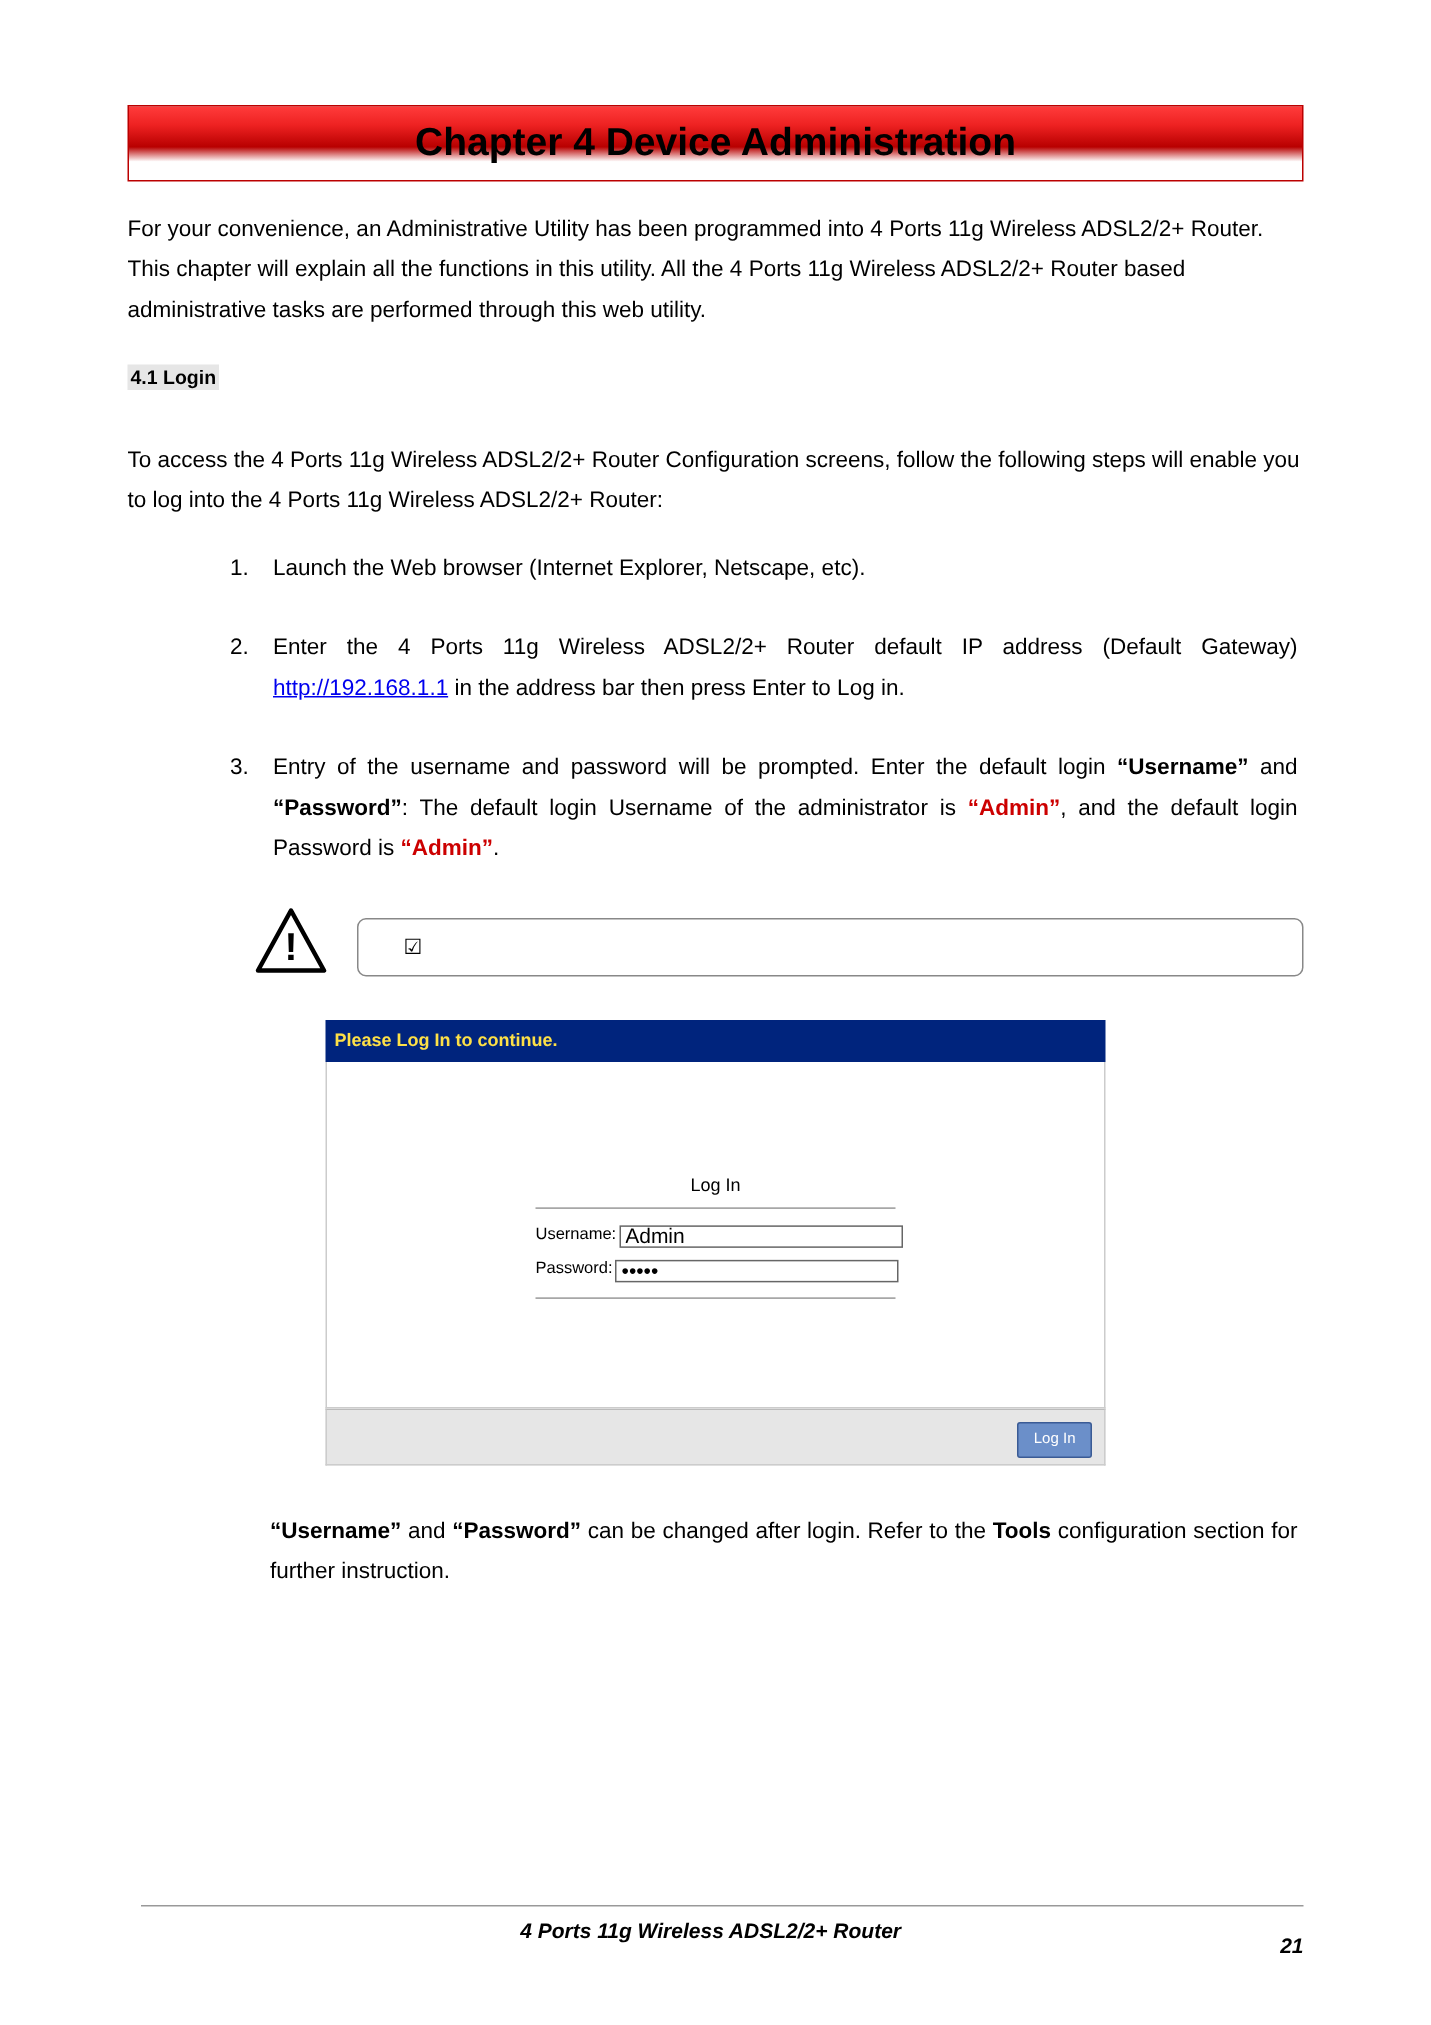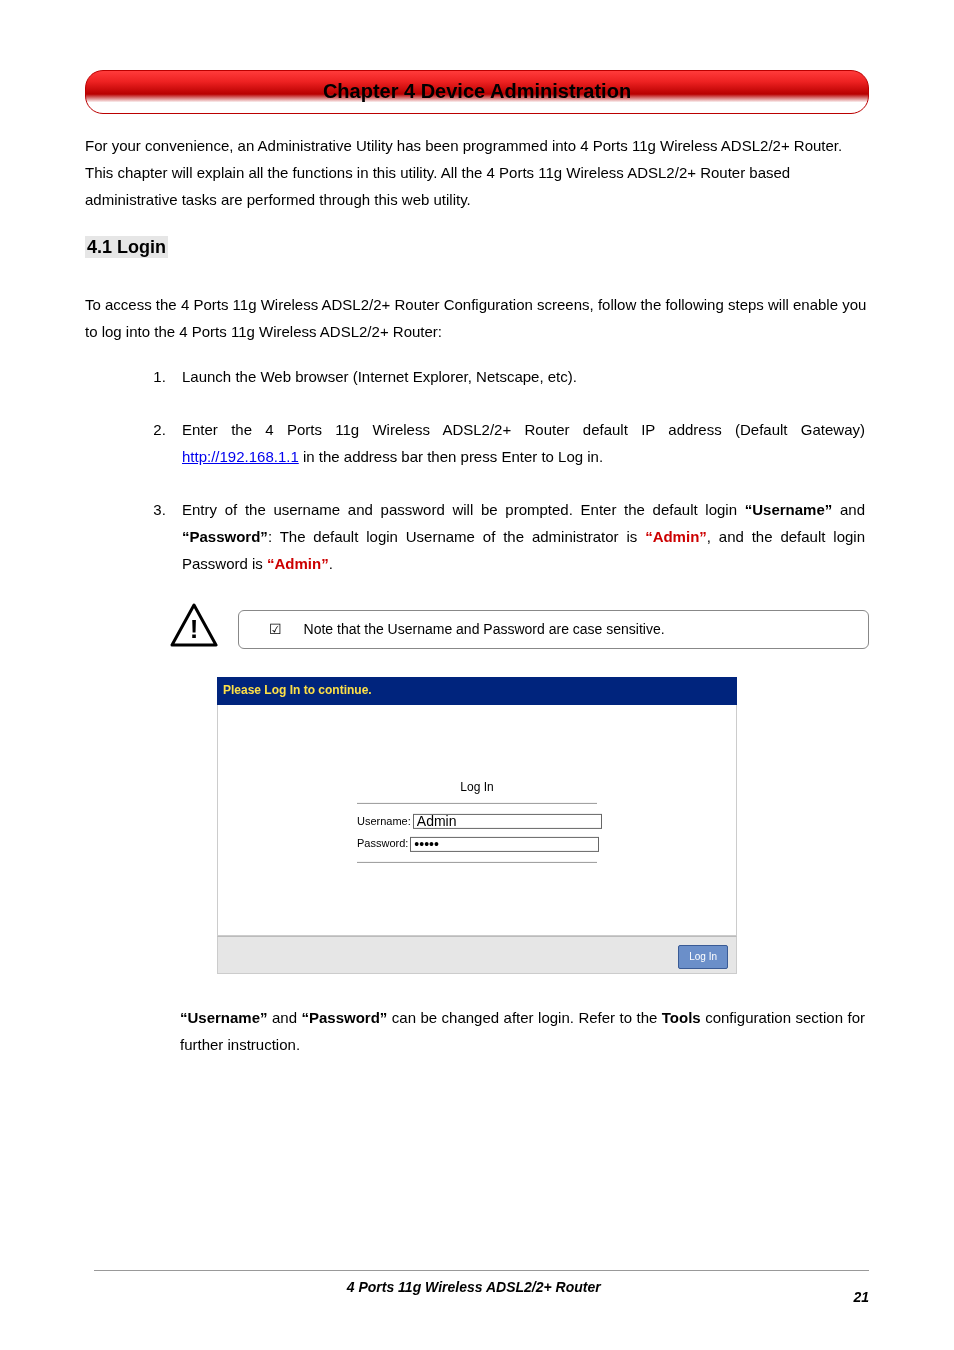--- a/index.html
+++ b/index.html
@@ -12,38 +12,38 @@
   }
   .page {
     width: 954px;
     min-height: 1350px;
     box-sizing: border-box;
     padding: 70px 85px 40px 85px;
     position: relative;
   }
   .chapter-banner {
     border: 1px solid #b00;
-    border-radius: 18px;
+    border-radius: 0;
     background: linear-gradient(to bottom, #ff3b3b 0%, #e22 25%, #b80000 55%, #fff 75%, #fff 100%);
     text-align: center;
     font-weight: bold;
-    font-size: 20px;
+    font-size: 26px;
     color: #000;
     padding: 8px 0 10px 0;
     margin-bottom: 18px;
     line-height: 1.2;
   }
   .para {
     margin: 0 0 18px 0;
   }
   .section-heading {
     display: inline;
     background: #e6e6e6;
     font-weight: bold;
-    font-size: 18px;
+    font-size: 13px;
     padding: 1px 2px;
   }
   .section-heading-wrap {
     margin: 18px 0 28px 0;
   }
   ol.steps {
     margin: 0 0 24px 0;
     padding-left: 85px;
   }
   ol.steps > li {
@@ -200,21 +200,20 @@
 
   <div class="note-row">
     <span class="warning-triangle">
       <svg width="48" height="44" viewBox="0 0 48 44">
         <polygon points="24,2 46,42 2,42" fill="none" stroke="#000" stroke-width="3" stroke-linejoin="round"></polygon>
         <text x="24" y="35" text-anchor="middle" font-family="Arial" font-size="26" font-weight="bold" fill="#000">!</text>
       </svg>
     </span>
     <div class="note-box">
       <span class="note-check">☑</span>
-      <span>Note that the Username and Password are case sensitive.</span>
     </div>
   </div>
 
   <div class="screenshot">
     <div class="ss-header">Please Log In to continue.</div>
     <div class="ss-body">
       <div class="login-panel">
         <div class="login-title">Log In</div>
         <div class="login-field">
           <span class="lbl">Username:</span>

